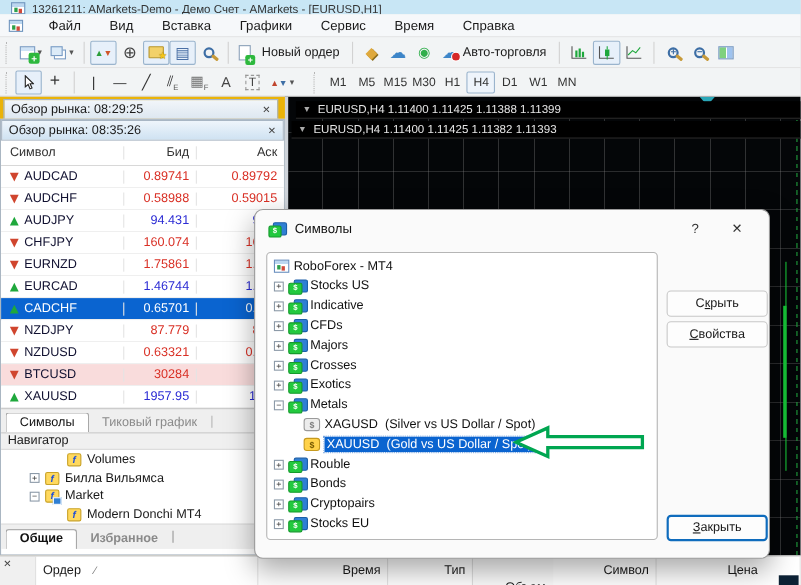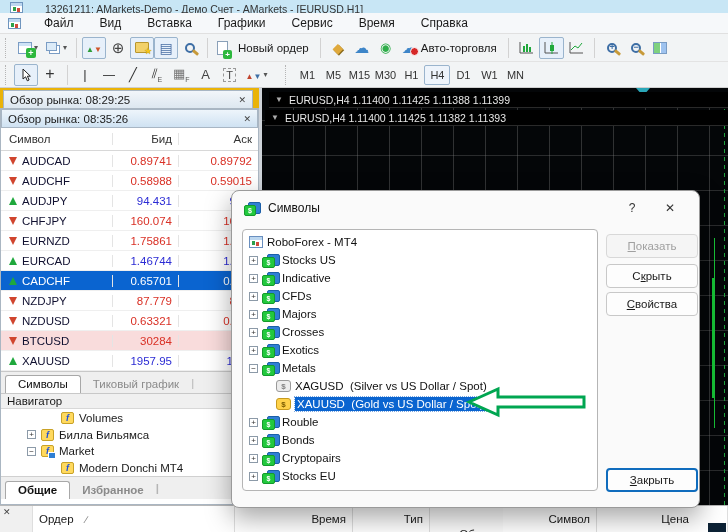--- a/index.html
+++ b/index.html
@@ -2,21 +2,21 @@
 <html><head>
 <meta charset="utf-8">
 <style>
   html,body{margin:0;padding:0;background:#d8d8d8;}
   *{box-sizing:border-box;}
   .screen{position:relative;width:728px;height:532px;overflow:hidden;
     font-family:"Liberation Sans",sans-serif;background:#f0f0f0;color:#222;}
 
   
   .titlebar{position:absolute;left:0;top:0;width:728px;height:13px;background:#c8e6f5;
-    display:flex;align-items:flex-end;gap:22px;padding:0 0 0 10px;font-size:10.5px;color:#333;overflow:hidden;}
+    display:flex;align-items:flex-end;gap:6px;padding:0 0 0 10px;font-size:10.5px;color:#333;overflow:hidden;}
   .titlebar .txt{transform:translateY(2px);white-space:nowrap;}
 
   .ic-app{display:inline-block;width:13px;height:11px;border:1px solid #6f95be;
     background:linear-gradient(#bcd7f0 0 3px,#fff 3px);position:relative;flex:none;}
   .ic-app::after{content:"";position:absolute;left:2px;bottom:1px;width:3px;height:4px;background:#2da04b;
     box-shadow:4px 1px 0 0 #d04a3a;}
 
   
   .menubar{position:absolute;left:0;top:13px;width:728px;height:21px;background:#f6f8fa;
     border-bottom:1px solid #e0e0e0;display:flex;align-items:center;gap:0;padding-left:8px;font-size:12px;}
@@ -594,23 +594,20 @@
           <span class="exp plus"></span>
           <span class="ic-folder"></span>
           <span class="tlabel">Cryptopairs</span>
         </div>
       <div class="trow lvl1">
           <span class="exp plus"></span>
           <span class="ic-folder"></span>
           <span class="tlabel">Stocks EU</span>
         </div>
     </div>
-    <div class="dlg-btn show disabled">
-        <span><u>П</u><span>оказать</span></span>
-      </div>
     <div class="dlg-btn hide">
         <span><span>С</span><u>к</u><span>рыть</span></span>
       </div>
     <div class="dlg-btn props">
         <span><u>С</u><span>войства</span></span>
       </div>
     <div class="dlg-btn close">
         <span><u>З</u><span>акрыть</span></span>
       </div>
   </div>

